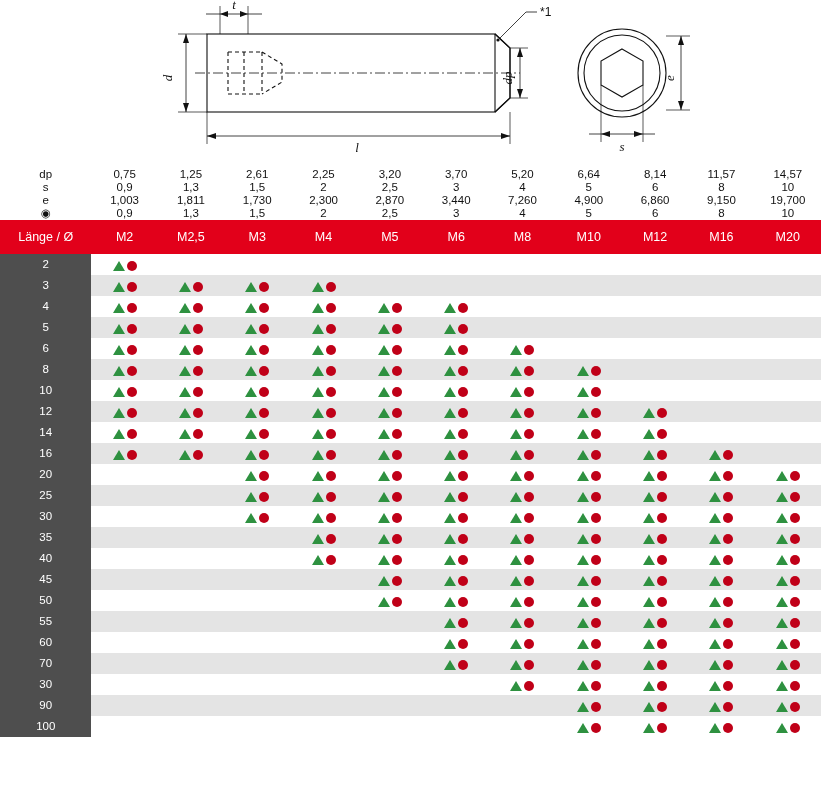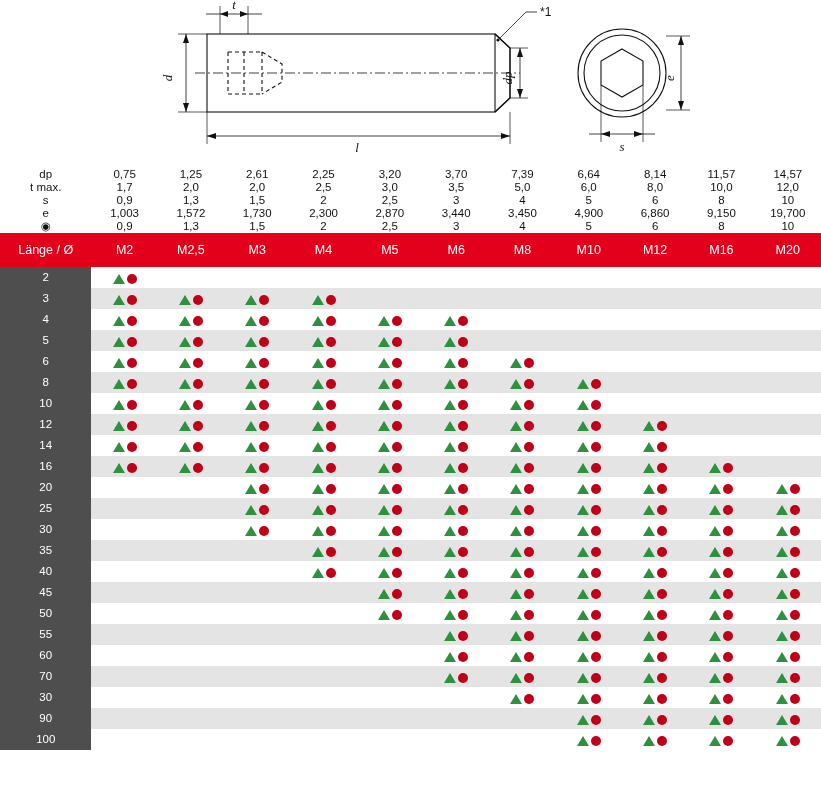--- a/index.html
+++ b/index.html
@@ -230,63 +230,49 @@
     </colgroup>
     <tbody id="tbody">
         <tr class="dim-row">
           <td class="dim-label">dp</td>
           <td class="cellsep">0,75</td>
           <td class="cellsep">1,25</td>
           <td class="cellsep">2,61</td>
           <td class="cellsep">2,25</td>
           <td class="cellsep">3,20</td>
           <td class="cellsep">3,70</td>
-          <td class="cellsep">7,39</td>
+          <td class="cellsep">5,20</td>
           <td class="cellsep">6,64</td>
           <td class="cellsep">8,14</td>
           <td class="cellsep">11,57</td>
           <td class="cellsep">14,57</td>
-        </tr>
-        <tr class="dim-row">
-          <td class="dim-label">t max.</td>
-          <td class="cellsep">1,7</td>
-          <td class="cellsep">2,0</td>
-          <td class="cellsep">2,0</td>
-          <td class="cellsep">2,5</td>
-          <td class="cellsep">3,0</td>
-          <td class="cellsep">3,5</td>
-          <td class="cellsep">5,0</td>
-          <td class="cellsep">6,0</td>
-          <td class="cellsep">8,0</td>
-          <td class="cellsep">10,0</td>
-          <td class="cellsep">12,0</td>
         </tr>
         <tr class="dim-row">
           <td class="dim-label">s</td>
           <td class="cellsep">0,9</td>
           <td class="cellsep">1,3</td>
           <td class="cellsep">1,5</td>
           <td class="cellsep">2</td>
           <td class="cellsep">2,5</td>
           <td class="cellsep">3</td>
           <td class="cellsep">4</td>
           <td class="cellsep">5</td>
           <td class="cellsep">6</td>
           <td class="cellsep">8</td>
           <td class="cellsep">10</td>
         </tr>
         <tr class="dim-row">
           <td class="dim-label">e</td>
           <td class="cellsep">1,003</td>
-          <td class="cellsep">1,572</td>
+          <td class="cellsep">1,811</td>
           <td class="cellsep">1,730</td>
           <td class="cellsep">2,300</td>
           <td class="cellsep">2,870</td>
           <td class="cellsep">3,440</td>
-          <td class="cellsep">3,450</td>
+          <td class="cellsep">7,260</td>
           <td class="cellsep">4,900</td>
           <td class="cellsep">6,860</td>
           <td class="cellsep">9,150</td>
           <td class="cellsep">19,700</td>
         </tr>
         <tr class="dim-row">
           <td class="dim-label">◉</td>
           <td class="cellsep">0,9</td>
           <td class="cellsep">1,3</td>
           <td class="cellsep">1,5</td>

